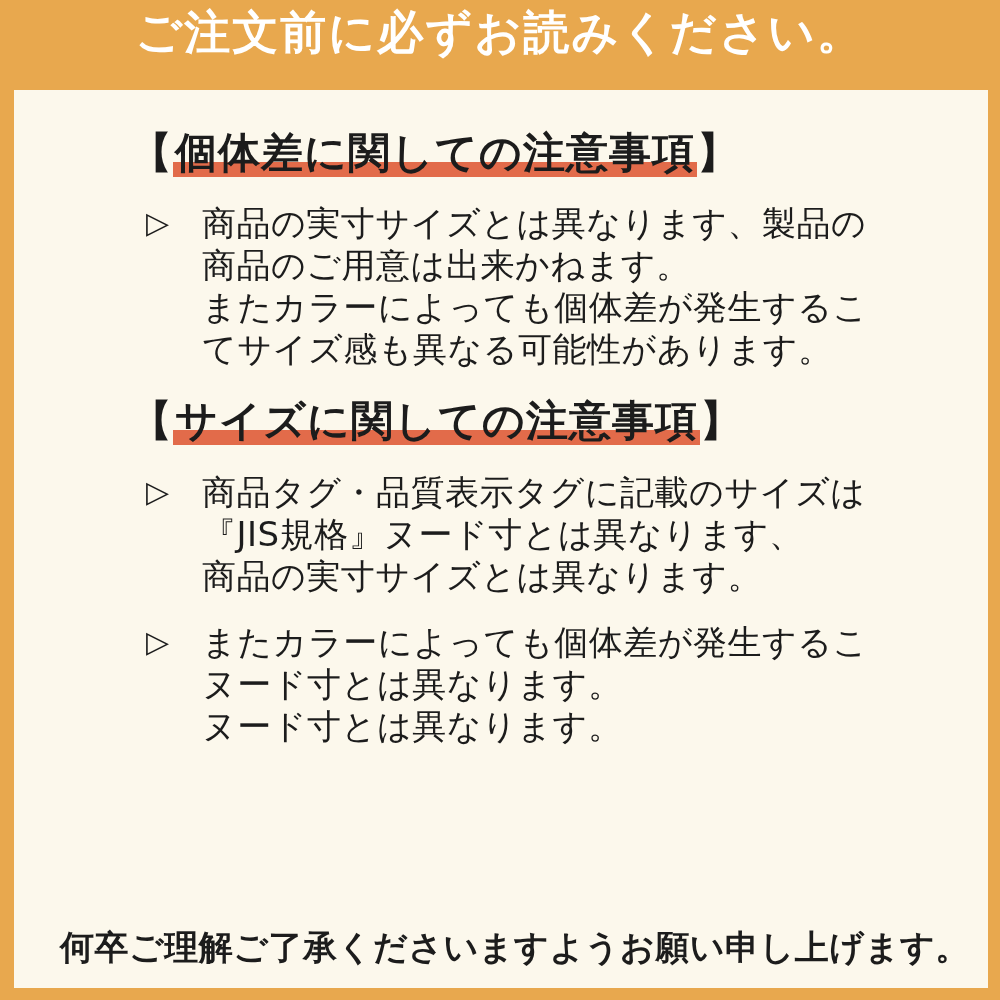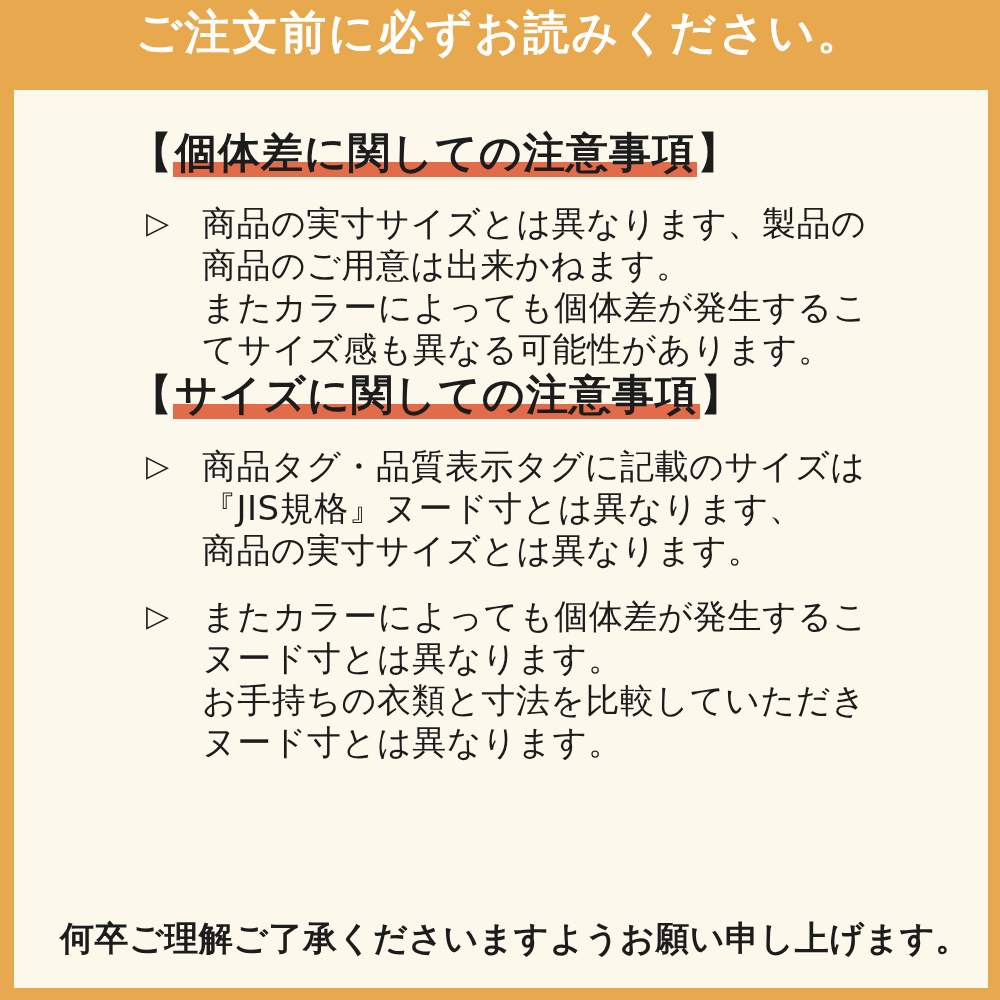--- a/index.html
+++ b/index.html
@@ -42,21 +42,21 @@
     letter-spacing:1px;
     line-height:1.2;
     margin-left:70px;
     white-space:nowrap;
   }
   .sec-heading .hl{
     background:linear-gradient(to bottom, transparent 70%, var(--coral) 70%);
     padding:0 2px;
   }
   .h1{ margin-top:18px; }
-  .h2{ }
+  .h2{ margin-top:26px; }
   .bullet{
     display:flex;
     margin-left:86px;
     margin-top:24px;
   }
   .bullet .marker{
     font-size:30px;
     line-height:42px;
     width:38px;
     flex:0 0 38px;
@@ -66,21 +66,21 @@
     margin-left:18px;
     font-size:34px;
     line-height:42px;
     font-weight:500;
     letter-spacing:0.5px;
   }
   .line{ white-space:nowrap; }
   .red{ color:var(--red); }
   .footer-note{
     margin-top:auto;
-    margin-bottom:12px;
+    margin-bottom:3px;
     text-align:center;
     font-size:34px;
     font-weight:bold;
     letter-spacing:0.5px;
     white-space:nowrap;
   }
 </style>
 </head>
 <body>
 
@@ -111,20 +111,19 @@
       <div class="line">『JIS規格』ヌード寸とは異なります、</div>
       <div class="line">商品の実寸サイズとは異なります。</div>
     </div>
   </div>
 
   <div class="bullet">
     <div class="marker">▷</div>
     <div class="btext">
       <div class="line">またカラーによっても個体差が発生するこ</div>
       <div class="line">ヌード寸とは異なります。</div>
-      <div class="line">お手持ちの衣類と寸法を比較していただき</div>
       <div class="line">ヌード寸とは異なります。</div>
     </div>
   </div>
 
   <div class="footer-note">何卒ご理解ご了承くださいますようお願い申し上げます。</div>
 
 </div>
 
 </body></html>

